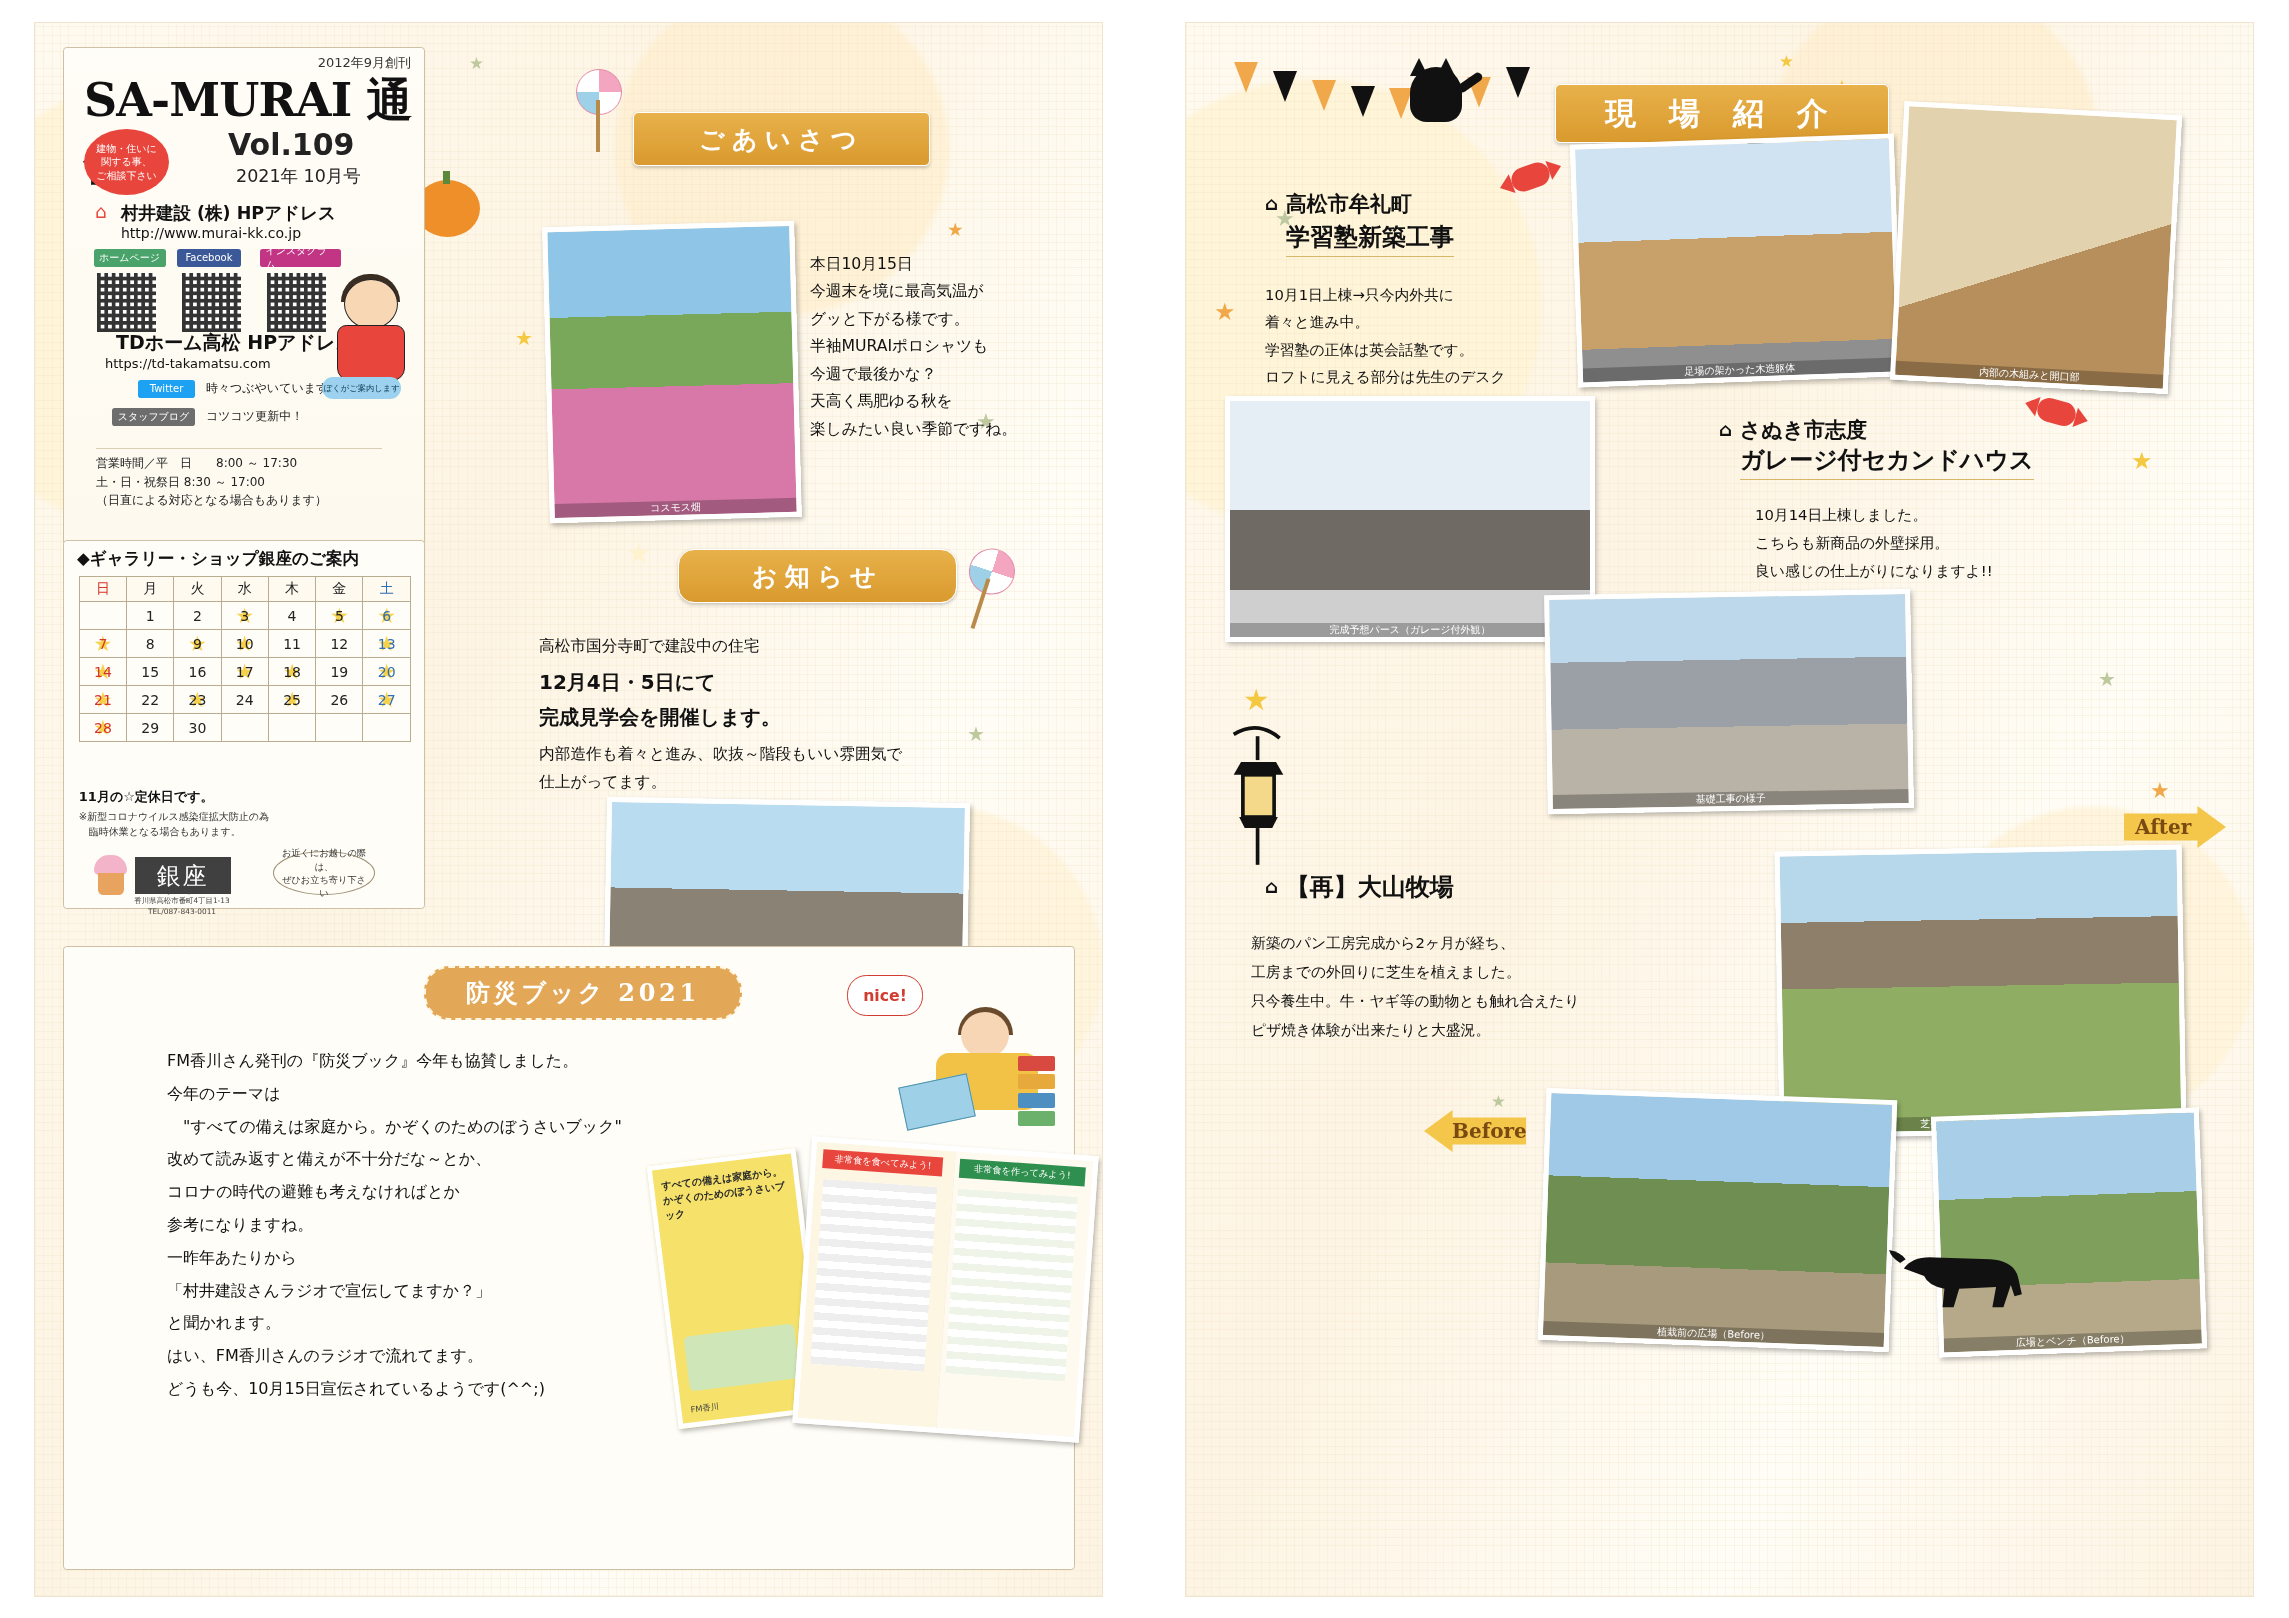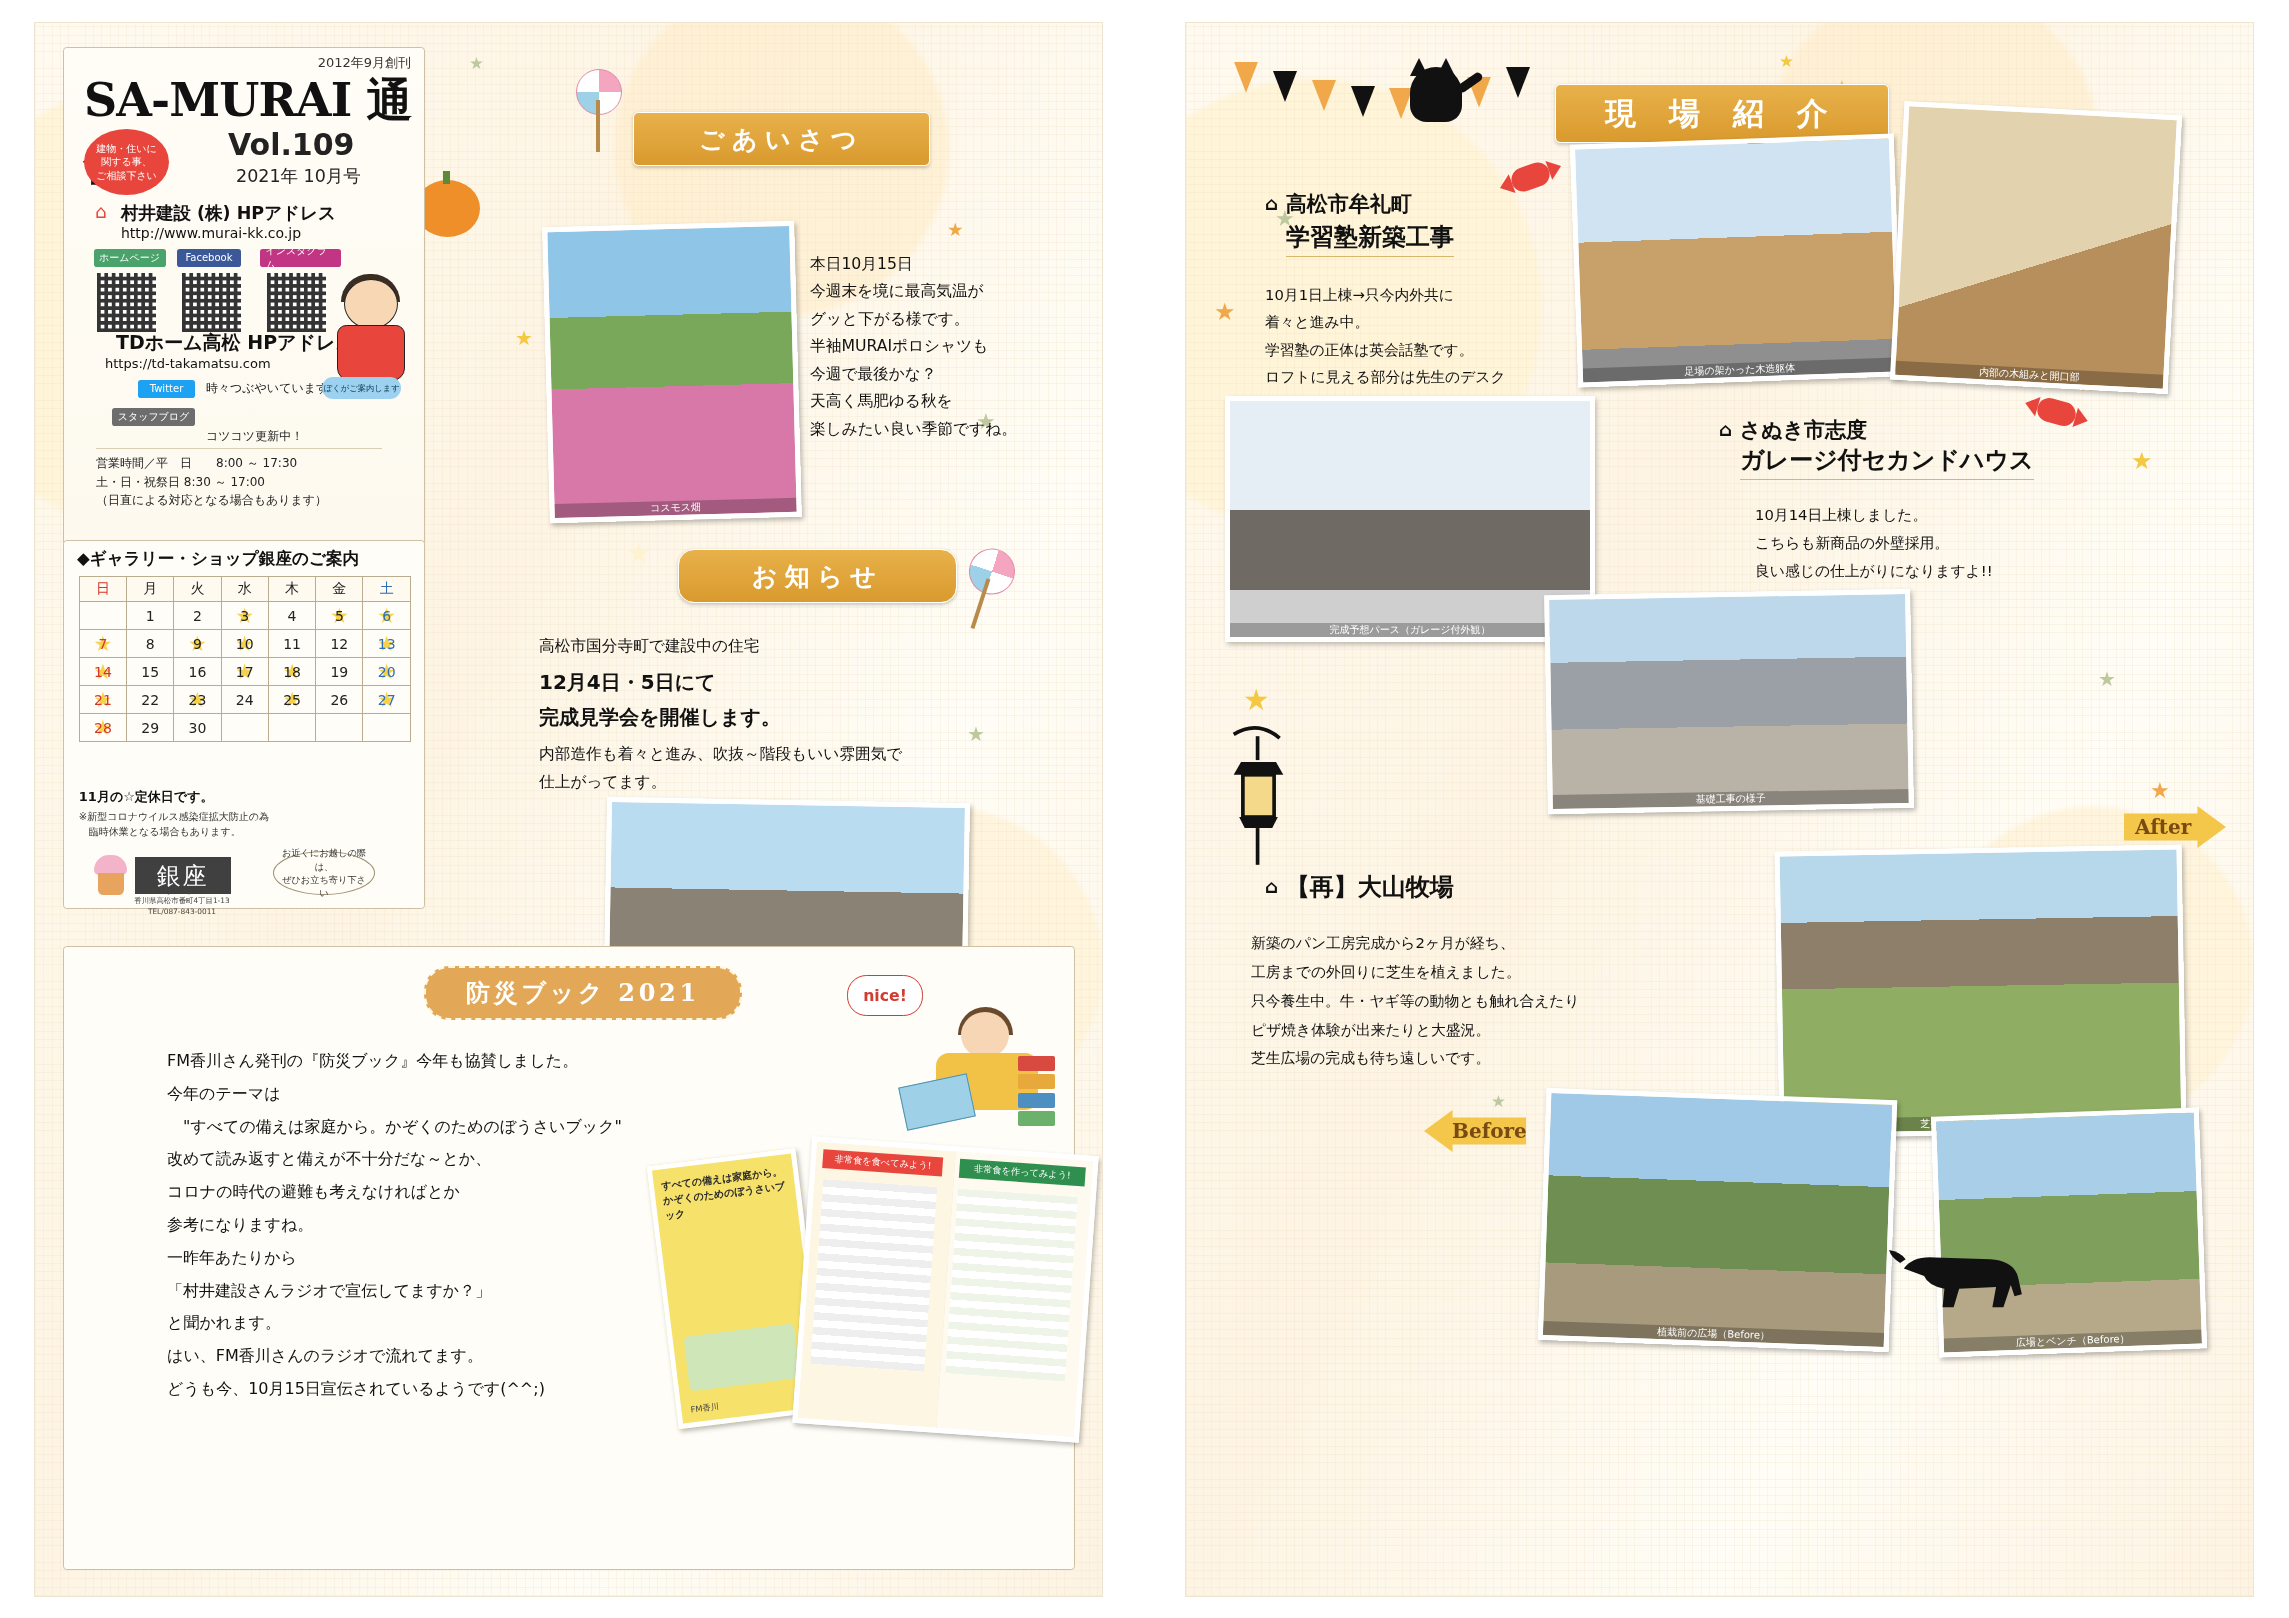--- a/index.html
+++ b/index.html
@@ -287,21 +287,21 @@
     <div class="qr g" style="left:203px;top:225px;">
         <i></i>
       </div>
 
     <div class="td-row">TDホーム高松 HPアドレス</div>
     <div class="td-url">https://td-takamatsu.com</div>
 
     <div class="pill" style="left:74px;top:332px;width:57px;background:#1da1f2;">Twitter</div>
     <div style="position:absolute;left:142px;top:332px;font-size:12px;color:#222;">時々つぶやいています</div>
     <div class="pill" style="left:48px;top:360px;width:83px;background:#6d6d6d;">スタッフブログ</div>
-    <div style="position:absolute;left:142px;top:380px;font-size:12px;color:#222;">コツコツ更新中！</div>
+    <div style="position:absolute;left:142px;top:360px;font-size:12px;color:#222;">コツコツ更新中！</div>
 
     <div class="mascot">
       <div class="hair"></div>
         <div class="head"></div>
         <div class="body"></div>
       <div class="bubble">ぼくがご案内します</div>
     </div>
 
     <div class="hours">
       <div class="hr"></div>
@@ -585,21 +585,20 @@
   <div class="site-title" style="left:79px;top:845px;">
     <span class="home-marker">⌂</span>
     <span style="font-size:24px;">【再】大山牧場</span>
   </div>
 
   <div class="body-text" style="left:65px;top:906px;width:517px;font-size:14.8px;line-height:1.95;">
     <div>新築のパン工房完成から2ヶ月が経ち、</div>
     <div>工房までの外回りに芝生を植えました。</div>
     <div>只今養生中。牛・ヤギ等の動物とも触れ合えたり</div>
     <div>ピザ焼き体験が出来たりと大盛況。</div>
-    <div>芝生広場の完成も待ち遠しいです。</div>
   </div>
 
   <div class="photo" style="left:591px;top:825px;width:397px;height:277px;
        background:linear-gradient(180deg,#b7d7ea 0 24%,#8e7f6b 24% 48%,#8fae63 48% 100%);transform:rotate(-1deg);">
     <span class="cap">芝生を植えた通路（After）</span>
   </div>
 
   <div class="arrow-tag" style="left:938px;top:783px;">After</div>
   <div class="arrow-tag left" style="left:238px;top:1087px;">Before</div>
 

